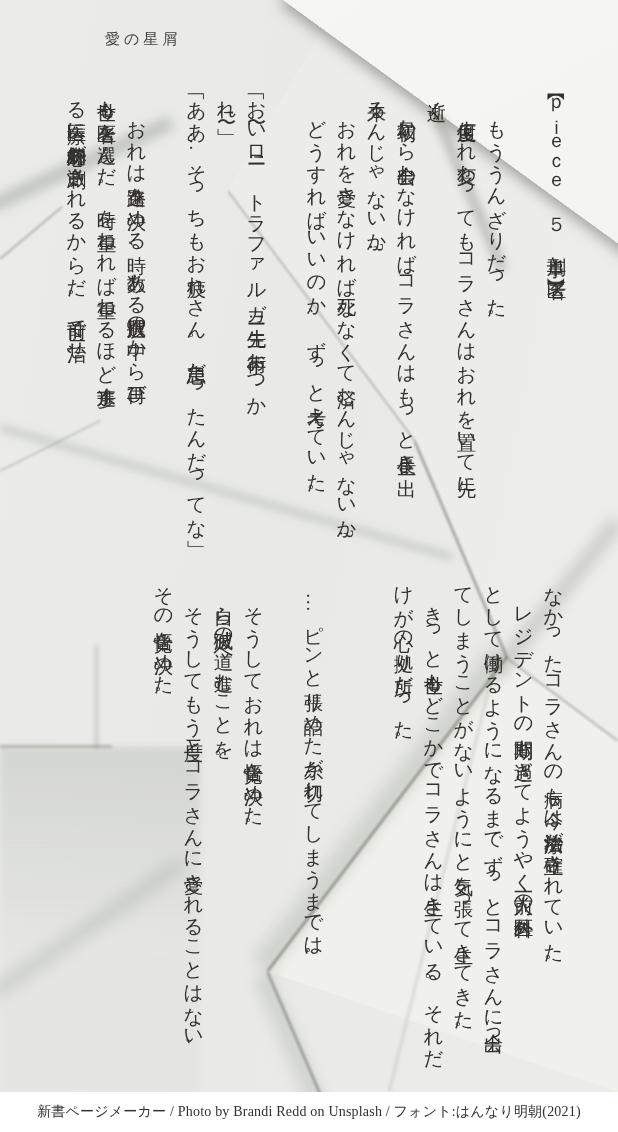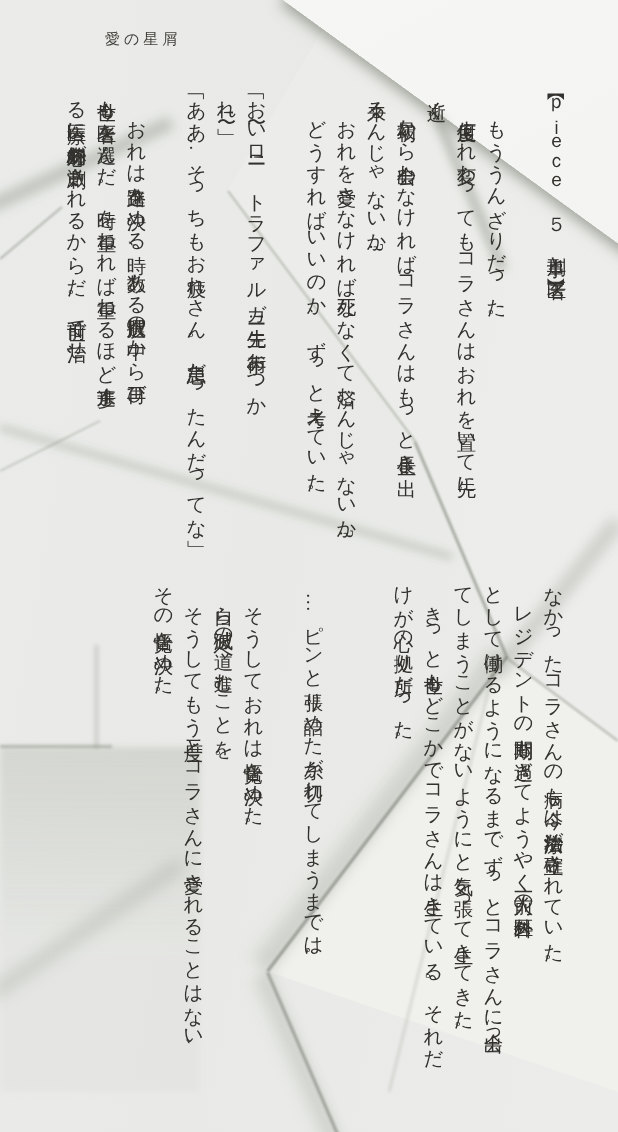--- a/index.html
+++ b/index.html
@@ -118,14 +118,17 @@
     <p></p>
     <p></p>
     <p>　…ピンと張り詰めた糸が切れてしまうまでは。</p>
     <p></p>
     <p>　そうしておれは覚悟を決めた。</p>
     <p>　自ら破滅の道へ進むことを。</p>
     <p>　そうしてもう二度とコラさんに愛されることはない、</p>
     <p>その覚悟を決めた。</p>
   </section>
 
+  <footer class="footer">
+    <span>新書ページメーカー / Photo by Brandi Redd on Unsplash / フォント:はんなり明朝(2021)</span>
+  </footer>
 
 </div>
 
 </body></html>

